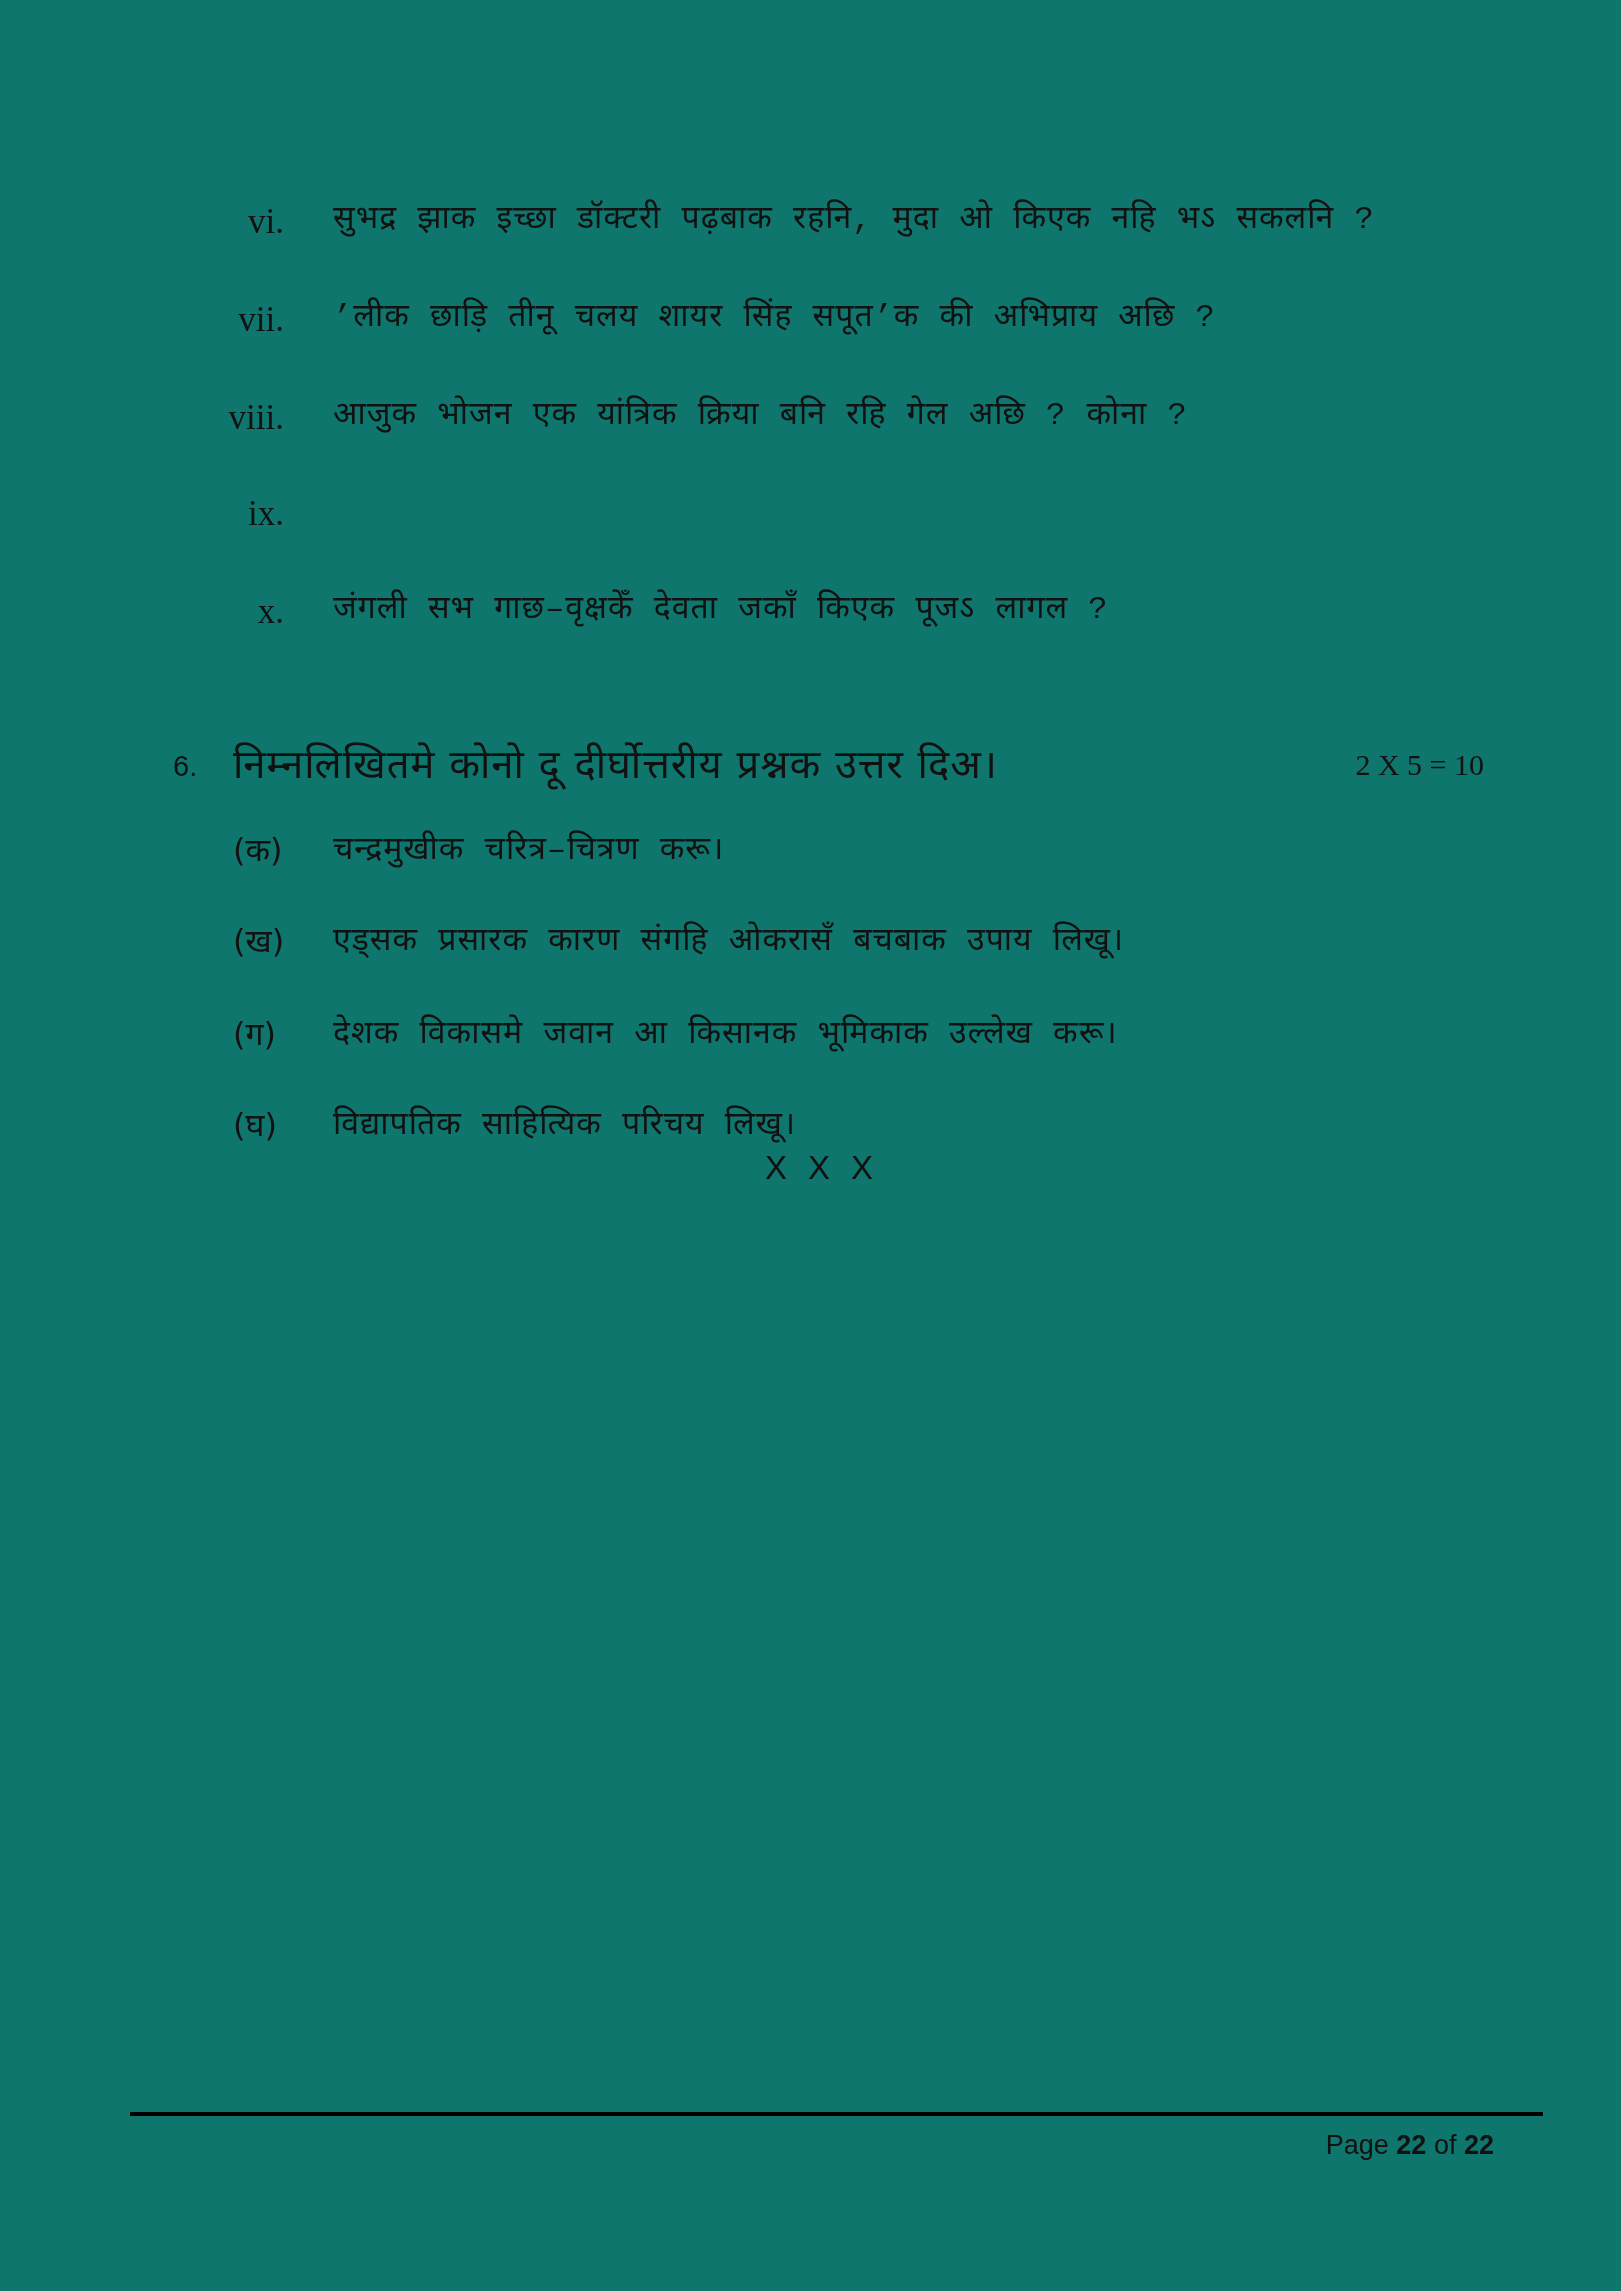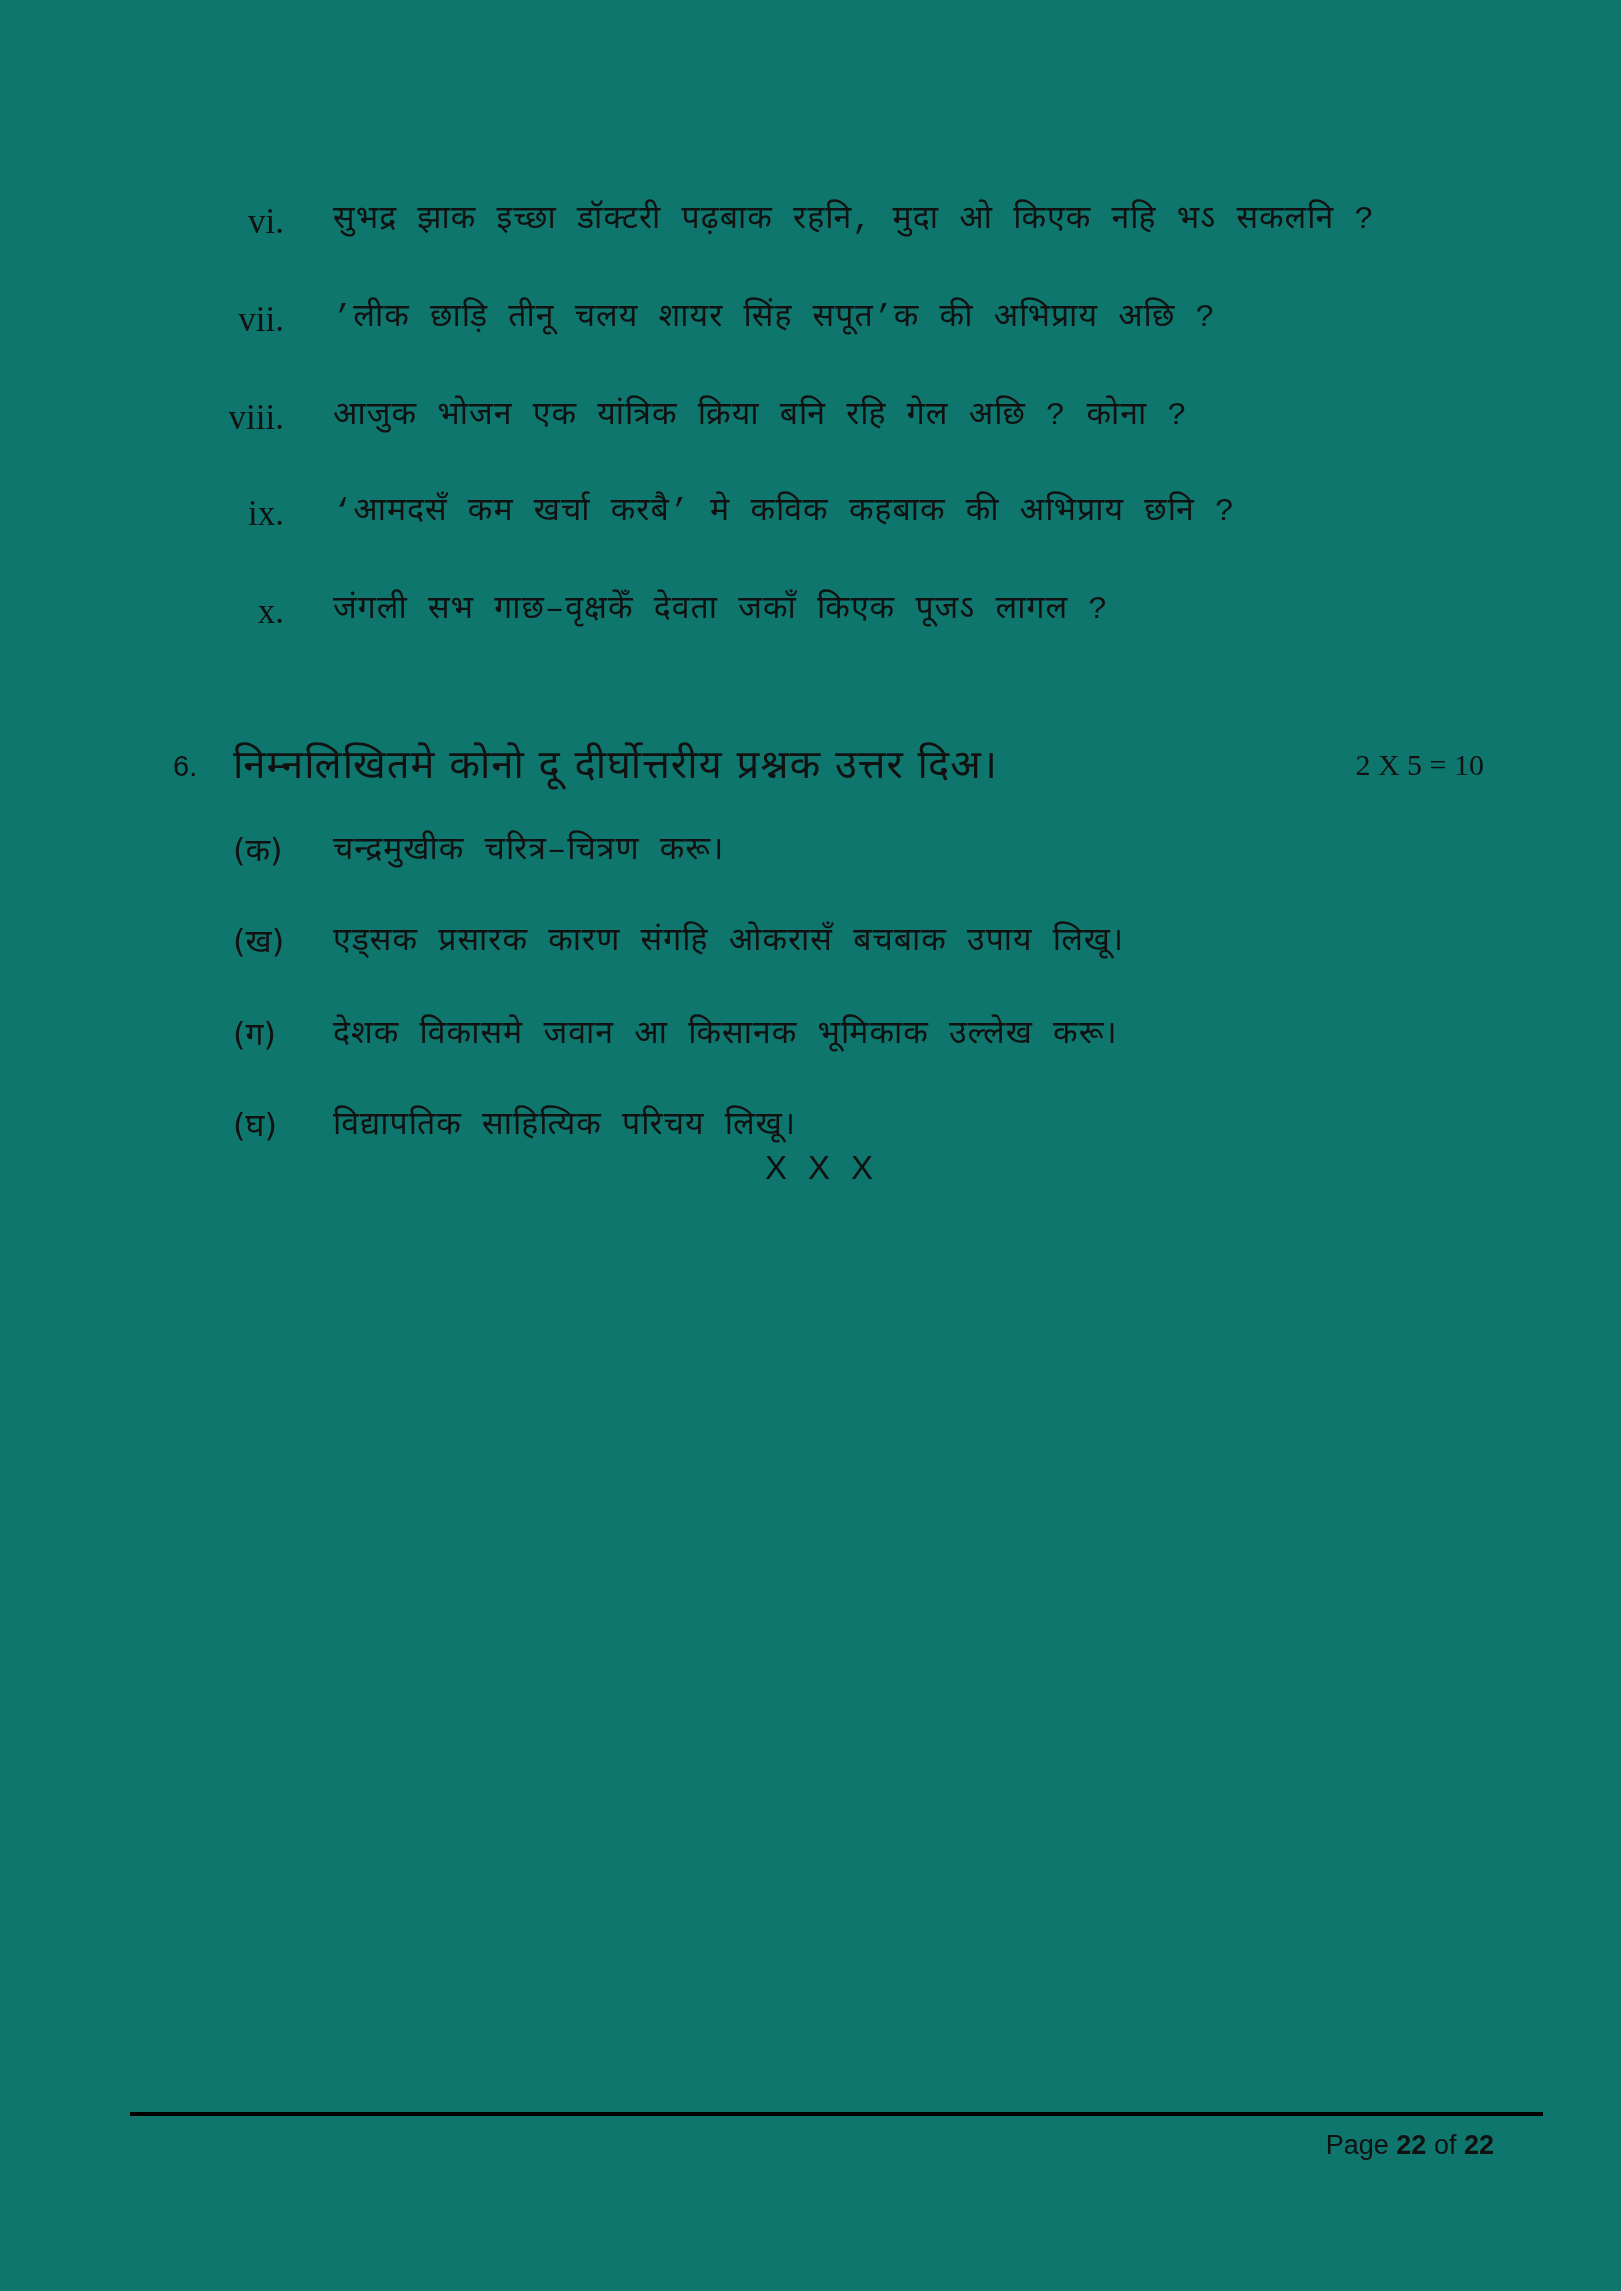--- a/index.html
+++ b/index.html
@@ -60,21 +60,20 @@
   <div class="row" style="top:290px;">
     <span class="roman">vii.</span>
     <span class="qtext">’लीक छाड़ि तीनू चलय शायर सिंह सपूत’क की अभिप्राय अछि ?</span>
   </div>
   <div class="row" style="top:388px;">
     <span class="roman">viii.</span>
     <span class="qtext">आजुक भोजन एक यांत्रिक क्रिया बनि रहि गेल अछि ? कोना ?</span>
   </div>
   <div class="row" style="top:484px;">
     <span class="roman">ix.</span>
-    <span class="qtext">‘आमदसँ कम खर्चा करबै’ मे कविक कहबाक की अभिप्राय छनि ?</span>
   </div>
   <div class="row" style="top:582px;">
     <span class="roman">x.</span>
     <span class="qtext">जंगली सभ गाछ–वृक्षकेँ देवता जकाँ किएक पूजऽ लागल ?</span>
   </div>
 
   <div class="row" style="top:737px;">
     <span class="secnum">6.</span>
     <span class="sectext">निम्नलिखितमे कोनो दू दीर्घोत्तरीय प्रश्नक उत्तर दिअ।</span>
     <span class="marks">2 X 5 = 10</span>

